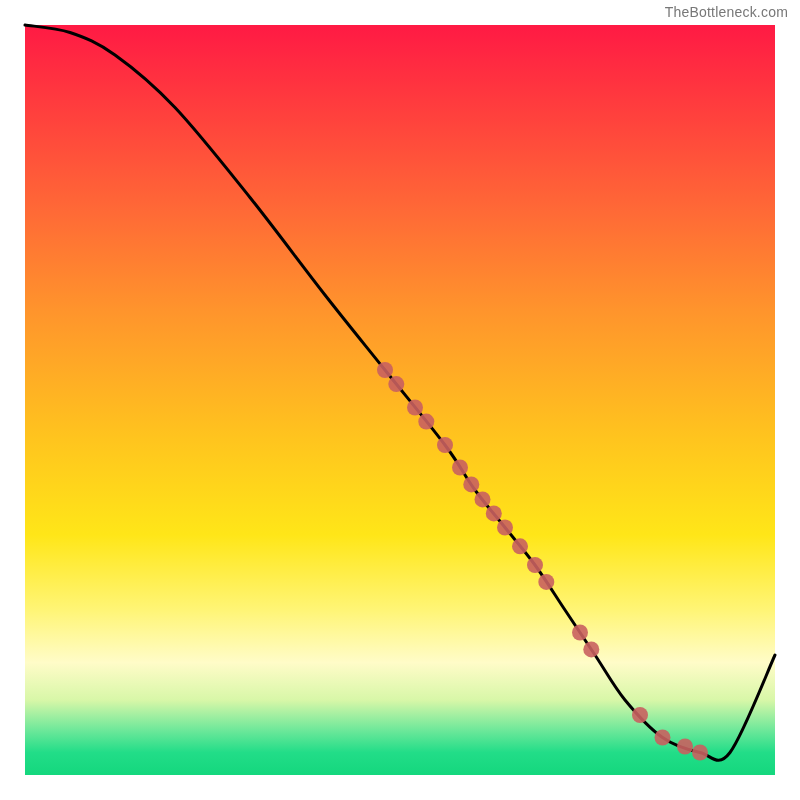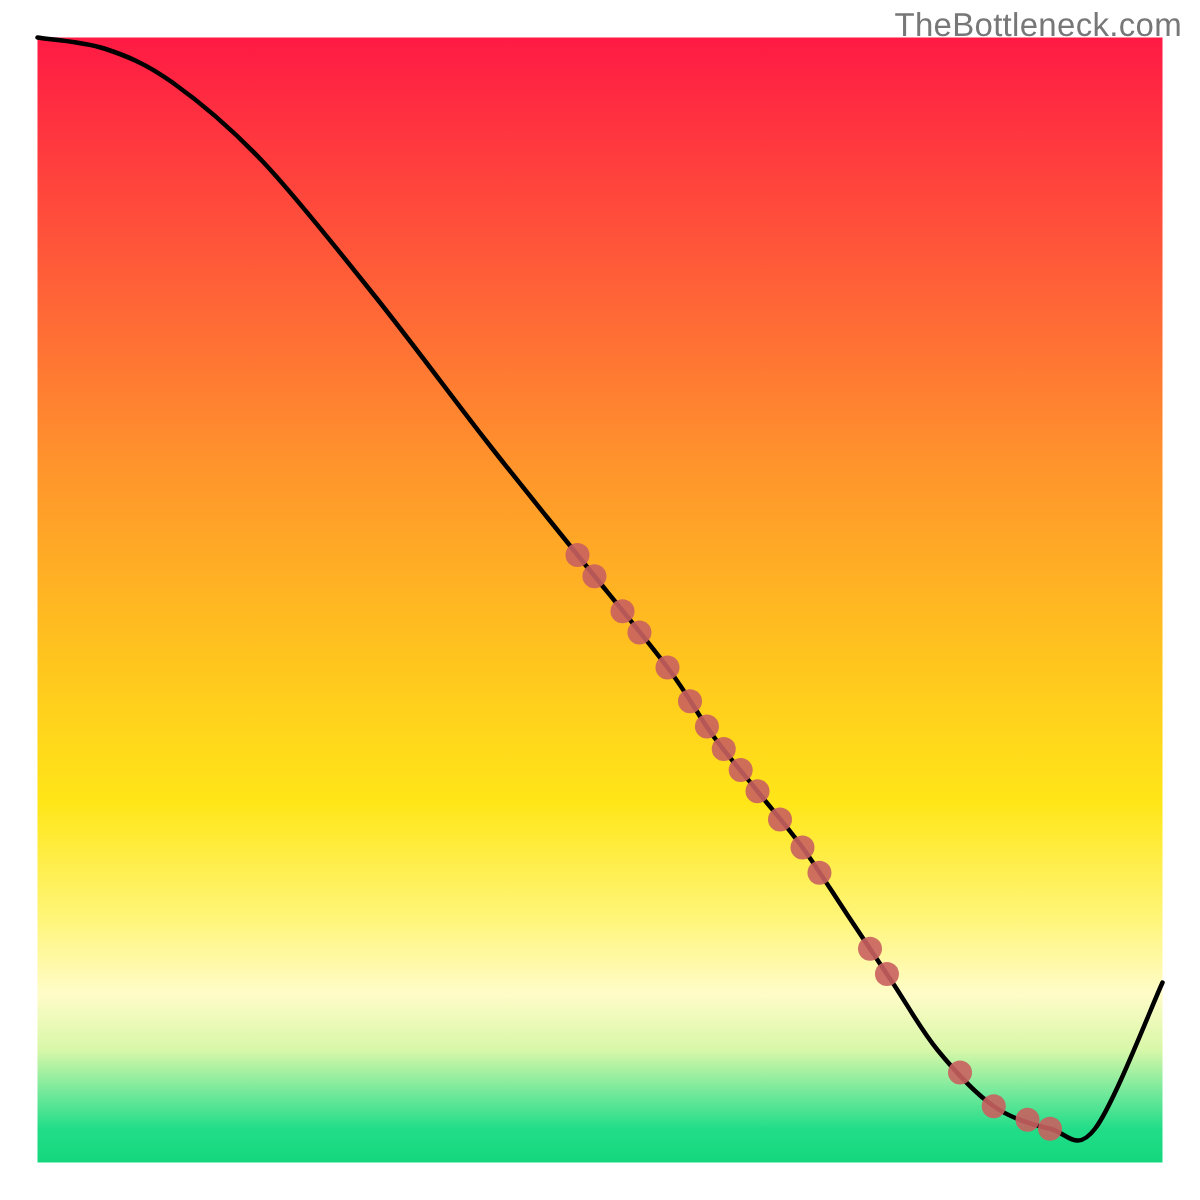--- a/index.html
+++ b/index.html
@@ -44,21 +44,21 @@
     top: 0;
     width: 750px;
     height: 750px;
     overflow: visible;
   }
   .watermark {
     position: absolute;
     top: 4px;
     right: 12px;
     color: #777;
-    font-size: 22px;
+    font-size: 14px;
     font-weight: 500;
     letter-spacing: 0.2px;
   }
 </style>
 </head>
 <body>
 
 <div class="chart-container">
   <div class="plot-area">
     <svg class="curve" viewBox="0 0 750 750">

